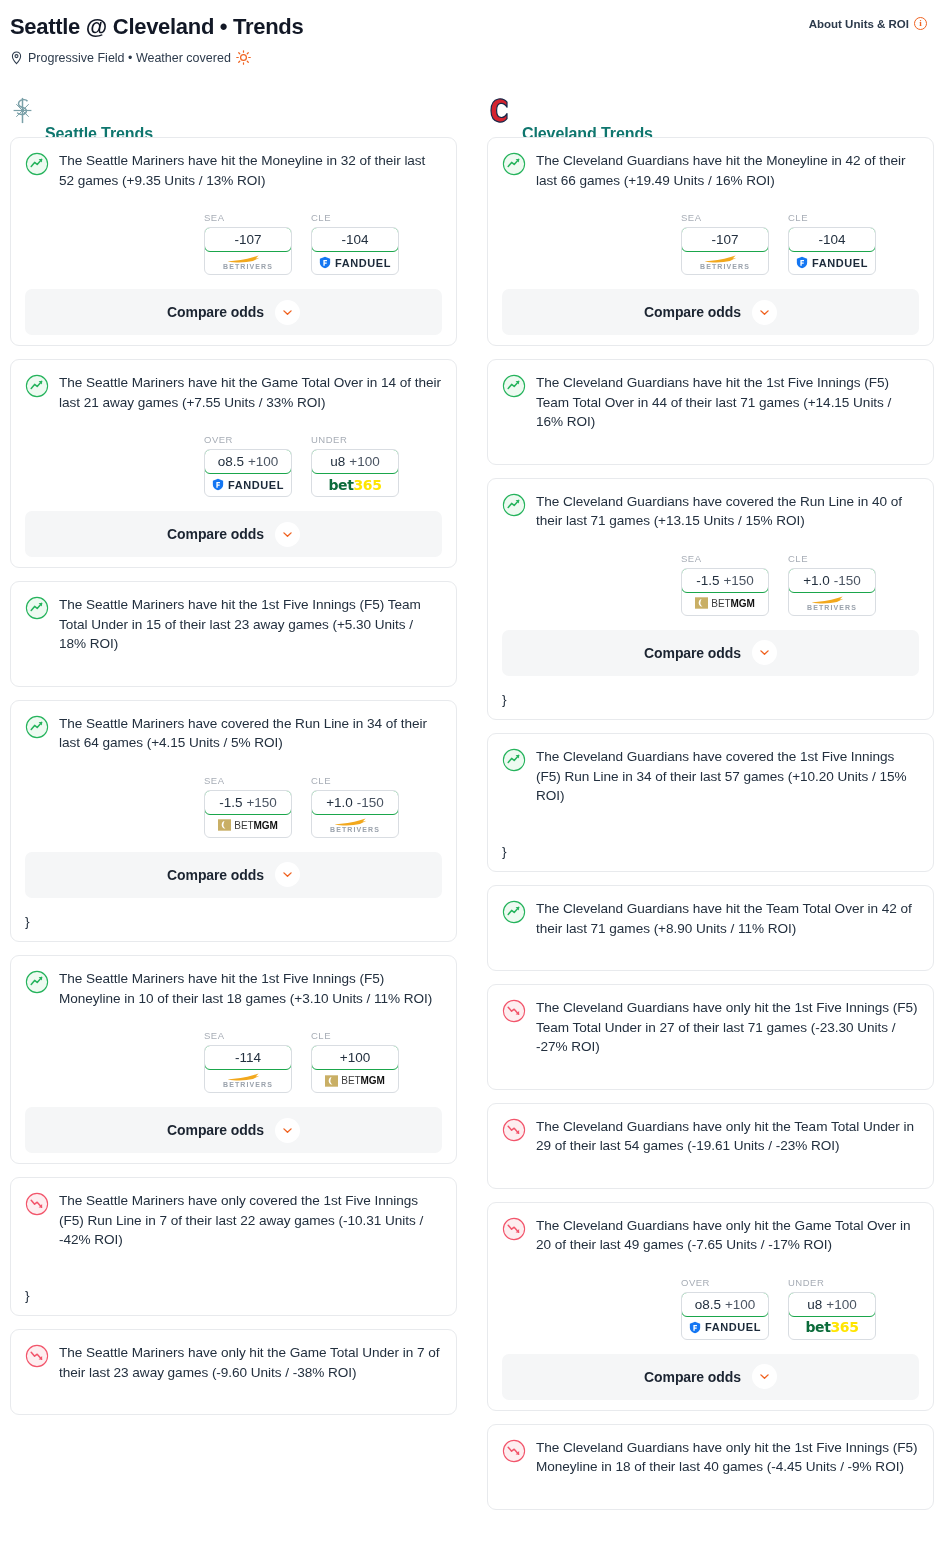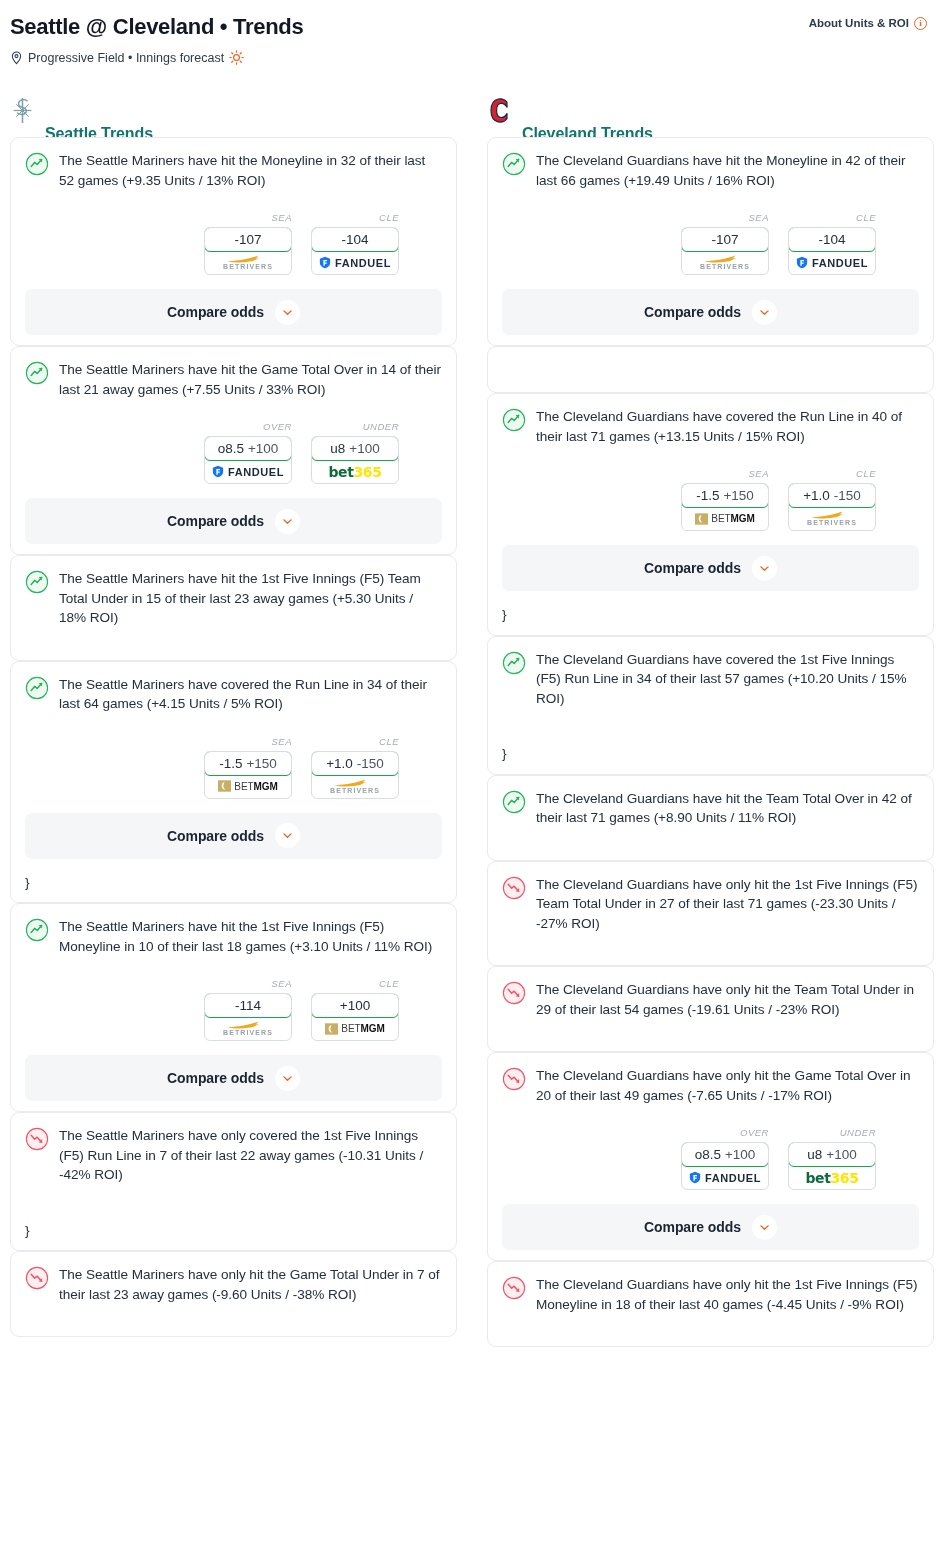--- a/index.html
+++ b/index.html
@@ -17,21 +17,21 @@
   .title-row { display: flex; align-items: flex-start; justify-content: space-between; }
   .page-title {
     font-size: 22px;
     font-weight: bold;
     letter-spacing: -0.3px;
     color: #121826;
     line-height: 28px;
   }
   .about-link {
     display: flex;
-    align-items: flex-start;
+    align-items: center;
     gap: 5px;
     font-size: 11.5px;
     font-weight: bold;
     color: #2c3a4b;
     padding-top: 4px;
     white-space: nowrap;
   }
   .info-icon {
     width: 13px; height: 13px;
     border: 1.4px solid #f06321;
@@ -79,20 +79,21 @@
     color: #0f766e;
     letter-spacing: -0.1px;
     margin-top: 47px;
   }
 
   
   .card {
     border: 1px solid #e8eaed;
     border-radius: 9px;
     background: #ffffff;
+    margin-bottom: 13px;
     padding: 13px 14px 10px 14px;
     position: relative;
   }
   .trend-row { display: flex; gap: 10px; align-items: flex-start; }
   .trend-icon { width: 24px; height: 24px; flex: 0 0 24px; margin-top: 1px; }
   .trend-text {
     font-size: 13.6px;
     line-height: 19.5px;
     color: #23303f;
     letter-spacing: -0.05px;
@@ -108,26 +109,25 @@
   
   .odds-wrap {
     display: flex;
     justify-content: flex-end;
     gap: 19px;
     margin-top: 22px;
     padding-right: 43px;
   }
   .odds-col { width: 88px; }
   .odds-label {
-    text-align: right;
+    text-align: left;
     font-size: 9.5px;
     letter-spacing: 0.5px;
     color: #a7adb6;
     margin-bottom: 4px;
-    font-style: italic;
   }
   .odds-box {
     border: 1px solid #d9dde2;
     border-radius: 6px;
     overflow: hidden;
     background: #fff;
   }
   .odds-value {
     border: 1px solid #1aa64b;
     border-radius: 6px;
@@ -208,21 +208,21 @@
       <span class="info-icon">i</span>
     </div>
   </div>
   <div class="venue-row">
     <span class="pin-icon">
       <svg viewBox="0 0 13 14" width="13" height="14">
         <path d="M6.5 1C4.2 1 2.4 2.8 2.4 5.1c0 2.9 3.5 7 4.1 7.6.6-.6 4.1-4.7 4.1-7.6C10.6 2.8 8.8 1 6.5 1z" fill="none" stroke="#2c3a4b" stroke-width="1.05"></path>
         <circle cx="6.5" cy="5.1" r="1.5" fill="none" stroke="#2c3a4b" stroke-width="1.05"></circle>
       </svg>
     </span>
-    <span>Progressive Field • Innings forecast</span>
+    <span>Progressive Field • Weather covered</span>
     <span class="sun-icon">
       <svg viewBox="0 0 16 16" width="15" height="15">
         <circle cx="8" cy="8" r="3.1" fill="none" stroke="#f06321" stroke-width="1.3"></circle>
         <g stroke="#f06321" stroke-width="1.3" stroke-linecap="round">
           <line x1="8" y1="0.8" x2="8" y2="2.4"></line>
             <line x1="8" y1="13.6" x2="8" y2="15.2"></line>
           <line x1="0.8" y1="8" x2="2.4" y2="8"></line>
             <line x1="13.6" y1="8" x2="15.2" y2="8"></line>
           <line x1="2.9" y1="2.9" x2="4" y2="4"></line>
             <line x1="12" y1="12" x2="13.1" y2="13.1"></line>
@@ -549,20 +549,28 @@
         <div class="compare-bar">
           <span class="label">Compare odds</span>
           <span class="chev-btn">
             <svg viewBox="0 0 16 16" width="13" height="13">
               <path d="M3.6 6 L8 10.2 L12.4 6" fill="none" stroke="#f06321" stroke-width="1.7" stroke-linecap="round" stroke-linejoin="round"></path>
             </svg>
           </span>
         </div>
       </div>
       <div class="card">
+        <div class="trend-row">
+          <span class="trend-icon"><svg viewBox="0 0 24 24" width="24" height="24">
+              <circle cx="12" cy="12" r="10.6" fill="#eefaf1" stroke="#25b35c" stroke-width="1.1"></circle>
+              <path d="M6.2 14.4 L9.6 10.4 L12.2 12.4 L16.6 7.4" fill="none" stroke="#25b35c" stroke-width="1.5" stroke-linecap="round" stroke-linejoin="round"></path>
+              <path d="M13.6 7.1 L17.1 7.0 L17.0 10.5 Z" fill="#25b35c"></path>
+            </svg></span>
+          <span class="trend-text">The Cleveland Guardians have hit the 1st Five Innings (F5) Team Total Over in 44 of their last 71 games (+14.15 Units / 16% ROI)</span>
+        </div>
         <div class="spacer-sm"></div>
       </div>
       <div class="card">
         <div class="trend-row">
           <span class="trend-icon"><svg viewBox="0 0 24 24" width="24" height="24">
               <circle cx="12" cy="12" r="10.6" fill="#eefaf1" stroke="#25b35c" stroke-width="1.1"></circle>
               <path d="M6.2 14.4 L9.6 10.4 L12.2 12.4 L16.6 7.4" fill="none" stroke="#25b35c" stroke-width="1.5" stroke-linecap="round" stroke-linejoin="round"></path>
               <path d="M13.6 7.1 L17.1 7.0 L17.0 10.5 Z" fill="#25b35c"></path>
             </svg></span>
           <span class="trend-text">The Cleveland Guardians have covered the Run Line in 40 of their last 71 games (+13.15 Units / 15% ROI)</span>

